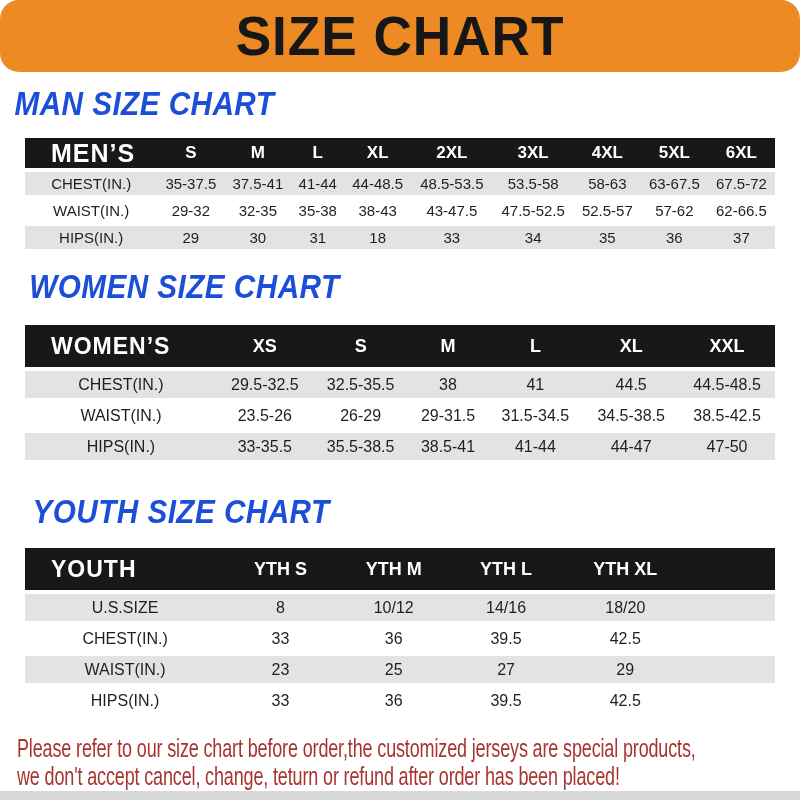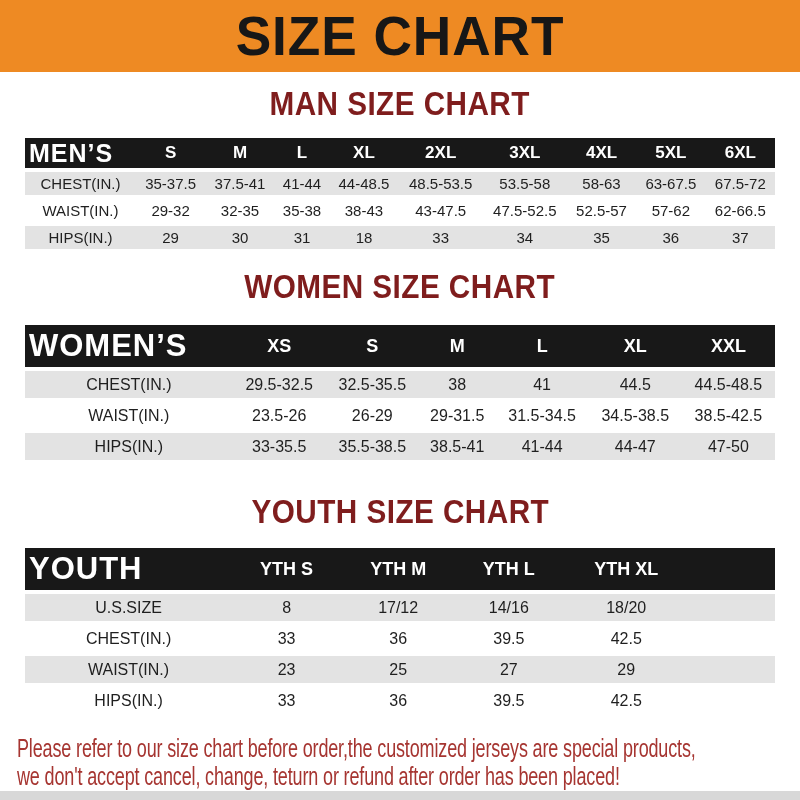--- a/index.html
+++ b/index.html
@@ -13,35 +13,36 @@
     font-family: "Liberation Sans", "DejaVu Sans", sans-serif;
   }
 
   
   .banner {
     height: 72px;
     background: #EE8A23;
     display: flex;
     align-items: center;
     justify-content: center;
+    border-radius: 19px;
   }
   .banner-title {
     font-size: 56px;
     font-weight: bold;
     color: #171717;
     letter-spacing: 1px;
     transform: scaleX(0.95);
     line-height: 1;
   }
 
   
   .section-heading {
-    text-align: center;
     margin: 0;
-    color: #7f1d1d;
+    color: #1d4ed8;
+    font-style: italic;
   }
   .section-heading .cond {
     display: inline-block;
     font-size: 33px;
     font-weight: bold;
     transform: scaleX(0.9);
     letter-spacing: 0.5px;
     line-height: 36px;
   }
   .heading-men   { margin: 14px 0 12px; }
@@ -58,40 +59,40 @@
   }
   thead th {
     background: #181818;
     color: #ffffff;
     font-weight: bold;
     text-align: center;
     padding: 0 6px;
   }
   thead th.corner {
     text-align: left;
-    padding-left: 4px;
+    padding-left: 26px;
     letter-spacing: 1px;
     white-space: nowrap;
   }
   tbody td {
     text-align: center;
     color: #1f1f1f;
     padding: 0 4px;
     white-space: nowrap;
   }
   tbody tr.shade td { background: #E3E3E3; }
   tbody td.row-label { font-size: 15px; margin-top: 32px; }
   th.spacer, td.spacer { padding: 0; }
 
   .men thead th        { height: 30px; font-size: 17px; }
   .men thead th.corner { font-size: 25px; }
   .men tbody td        { height: 23px; font-size: 15px; }
 
   .women thead th, .youth thead th         { height: 42px; font-size: 18px; }
-  .women thead th.corner, .youth thead th.corner { font-size: 31px; }
+  .women thead th.corner, .youth thead th.corner { font-size: 23px; }
   .women tbody td, .youth tbody td         { height: 27px; font-size: 16px; }
 
   
   .footer { margin-top: 16px; padding-left: 17px; }
   .footer-line {
     font-size: 25px;
     line-height: 28px;
     color: #A63531;
     white-space: nowrap;
     transform: scaleX(0.72);
@@ -234,21 +235,21 @@
           <th class="col">YTH M</th>
           <th class="col">YTH L</th>
           <th class="col">YTH XL</th>
           <th class="spacer" style="width: 85px;"></th>
         </tr>
       </thead>
       <tbody>
         <tr class="shade">
           <td class="row-label">U.S.SIZE</td>
           <td class="val">8</td>
-          <td class="val">17/12</td>
+          <td class="val">10/12</td>
           <td class="val">14/16</td>
           <td class="val">18/20</td>
           <td class="spacer"></td>
         </tr>
         <tr>
           <td class="row-label">CHEST(IN.)</td>
           <td class="val">33</td>
           <td class="val">36</td>
           <td class="val">39.5</td>
           <td class="val">42.5</td>

